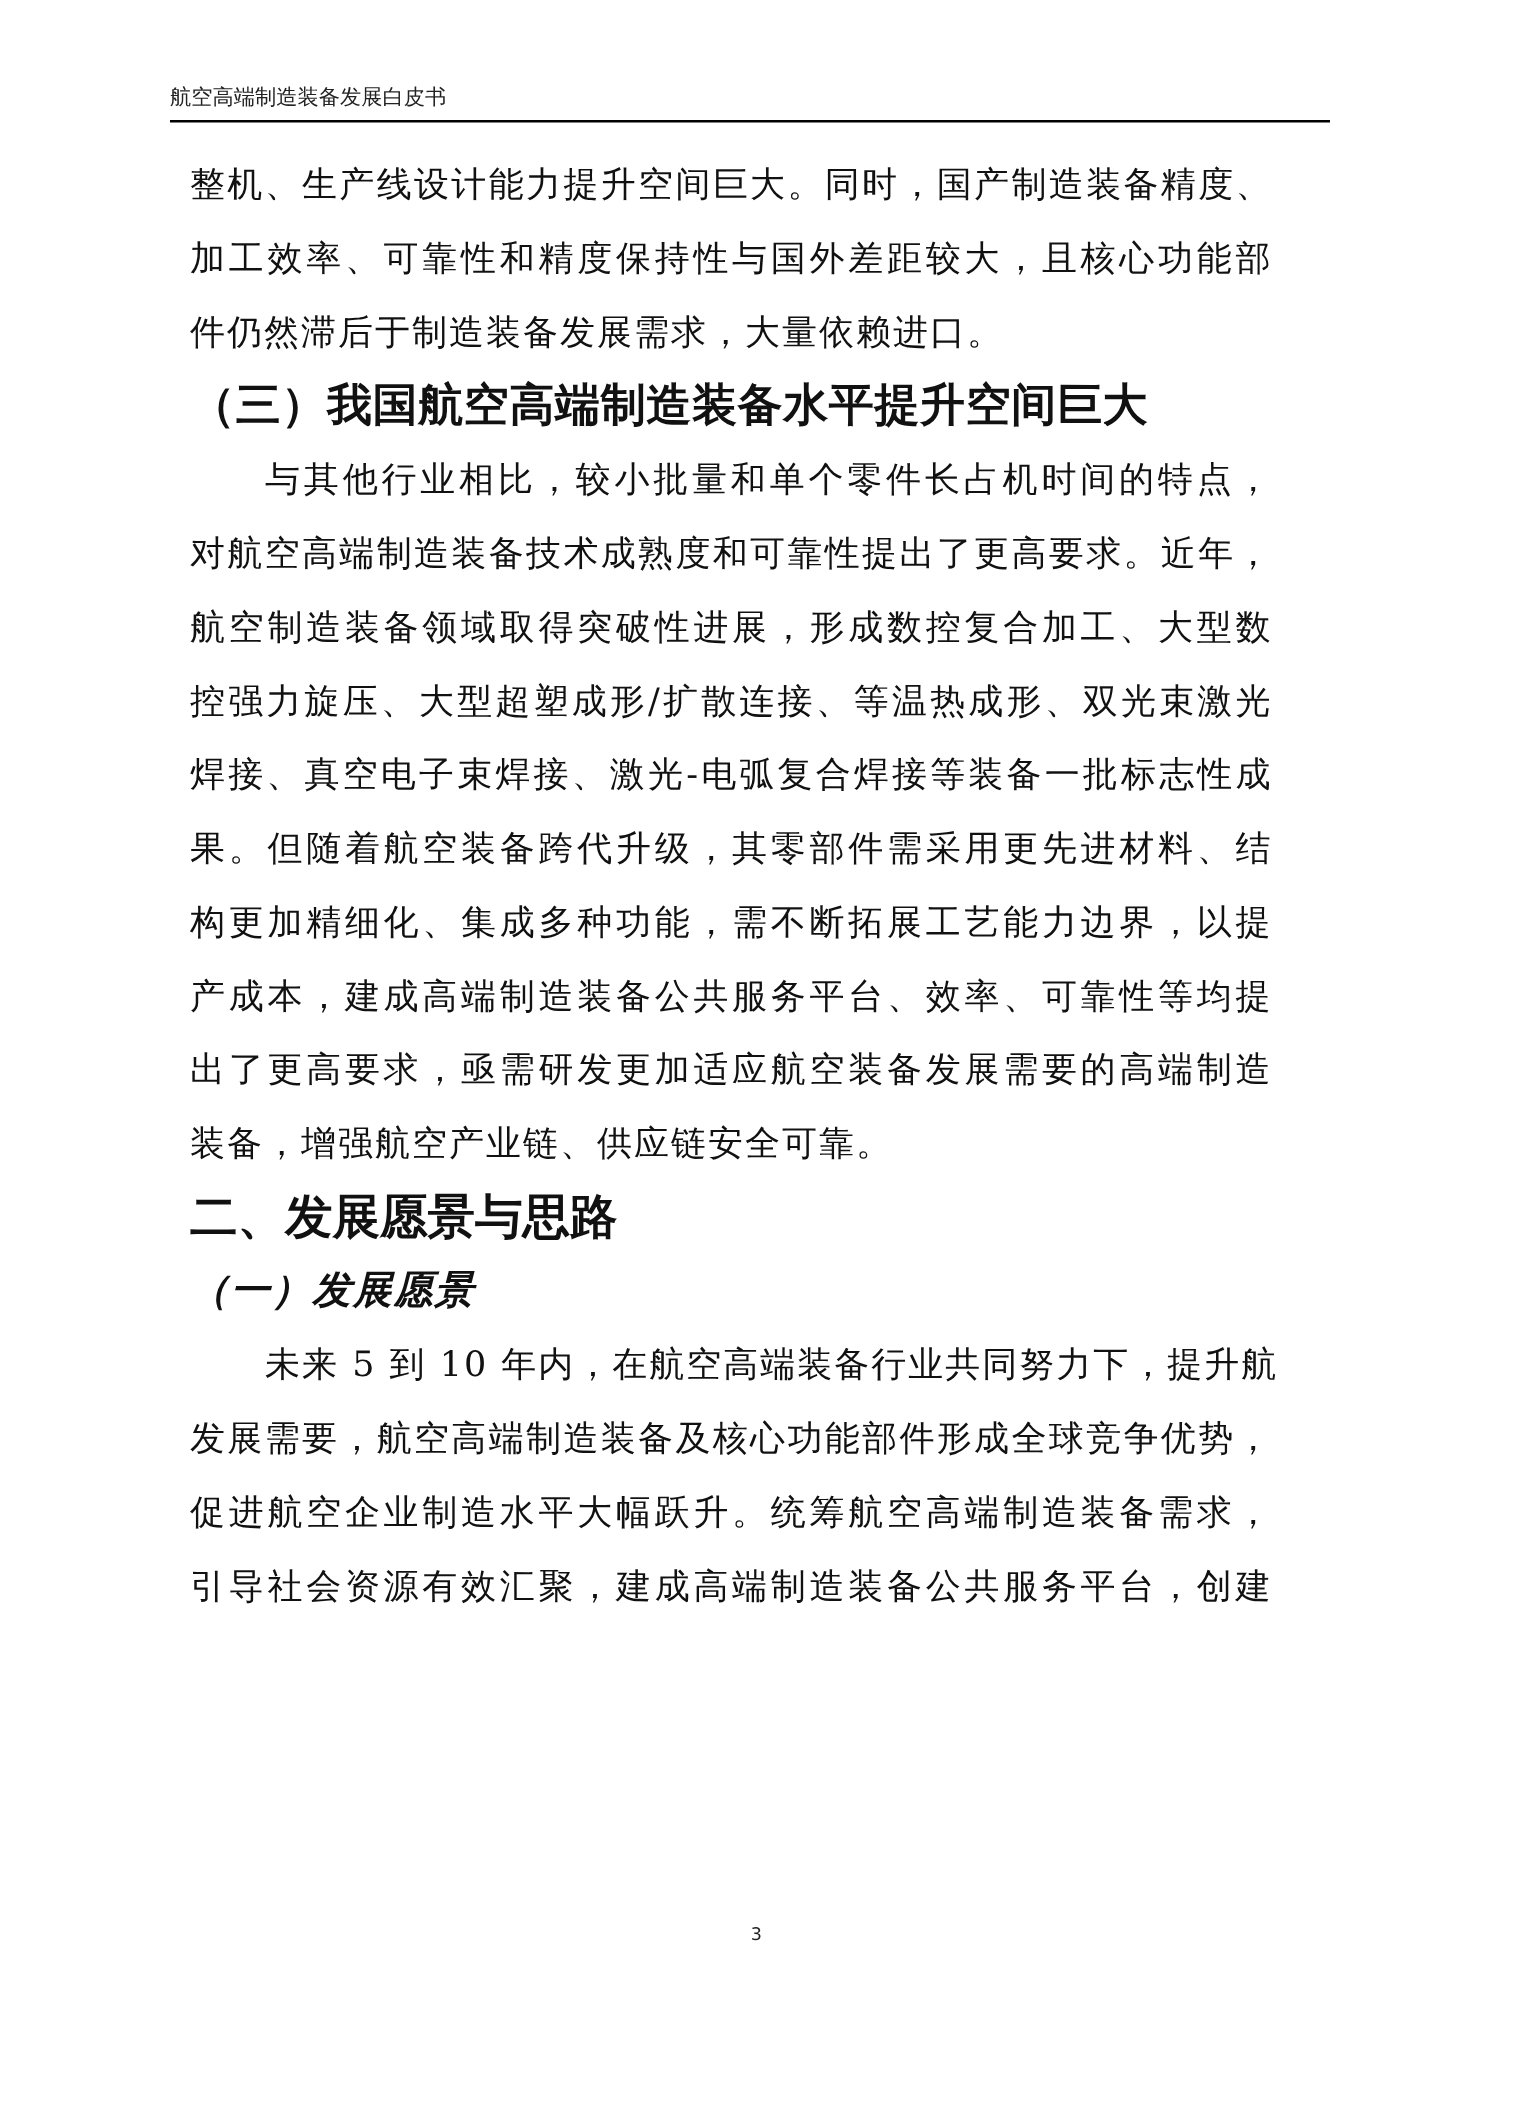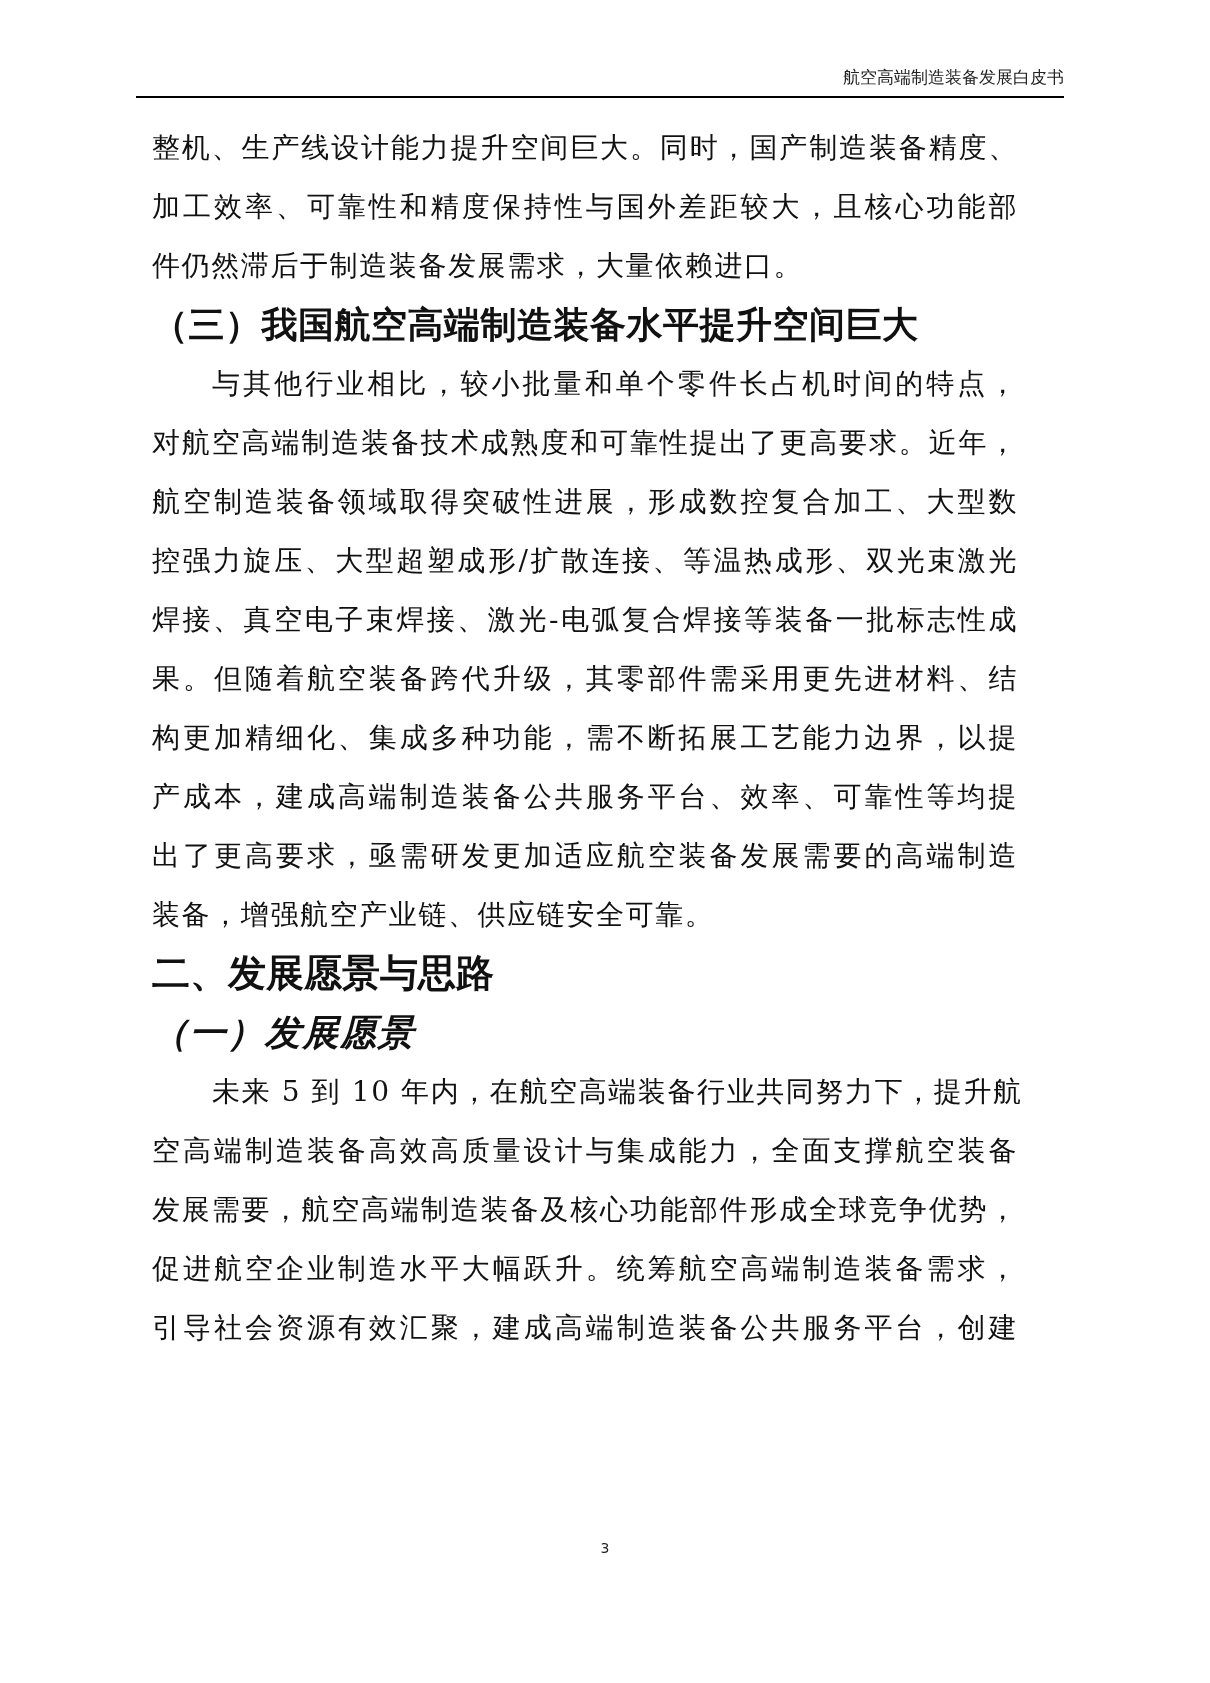--- a/index.html
+++ b/index.html
@@ -18,23 +18,23 @@
     .page-header {
       position: absolute;
       left: 136px;
       top: 60px;
       width: 928px;
       height: 38px;
     }
     .header-title {
       position: absolute;
       left: 0;
-      right: 0;
+      right: 12px;
       top: 6px;
-      text-align: right;
+      text-align: left;
       font-size: 17px;
       letter-spacing: 0px;
       color: #222;
       font-family: "DejaVu Sans", "Liberation Sans", sans-serif;
     }
     .header-rule {
       position: absolute;
       left: 0;
       right: 0;
       top: 36px;
@@ -75,21 +75,21 @@
       font-family: "DejaVu Sans", "Liberation Sans", sans-serif;
       text-align-last: left;
       font-size: 38px;
       letter-spacing: 0px;
     }
     .h3i {
       font-weight: bold;
       font-style: italic;
       font-family: "DejaVu Sans", "Liberation Sans", sans-serif;
       text-align-last: left;
-      font-size: 36px;
+      font-size: 31px;
     }
     .page-number {
       position: absolute;
       left: 0;
       width: 1210px;
       top: 1540px;
       text-align: center;
       font-size: 14px;
       font-family: "DejaVu Sans", "Liberation Sans", sans-serif;
       color: #222;
@@ -123,20 +123,19 @@
     <div class="line">产成本，建成高端制造装备公共服务平台、效率、可靠性等均提</div>
     <div class="line">出了更高要求，亟需研发更加适应航空装备发展需要的高端制造</div>
     <div class="line last">装备，增强航空产业链、供应链安全可靠。</div>
   </div>
 
   <div class="line h2">二、发展愿景与思路</div>
   <div class="line h3i">（一）发展愿景</div>
 
   <div>
     <div class="line indent">未来 5 到 10 年内，在航空高端装备行业共同努力下，提升航</div>
-    <div class="line">空高端制造装备高效高质量设计与集成能力，全面支撑航空装备</div>
     <div class="line">发展需要，航空高端制造装备及核心功能部件形成全球竞争优势，</div>
     <div class="line">促进航空企业制造水平大幅跃升。统筹航空高端制造装备需求，</div>
     <div class="line">引导社会资源有效汇聚，建成高端制造装备公共服务平台，创建</div>
   </div>
 </div>
 
 <div class="page-number">3</div>
 
 </body></html>

